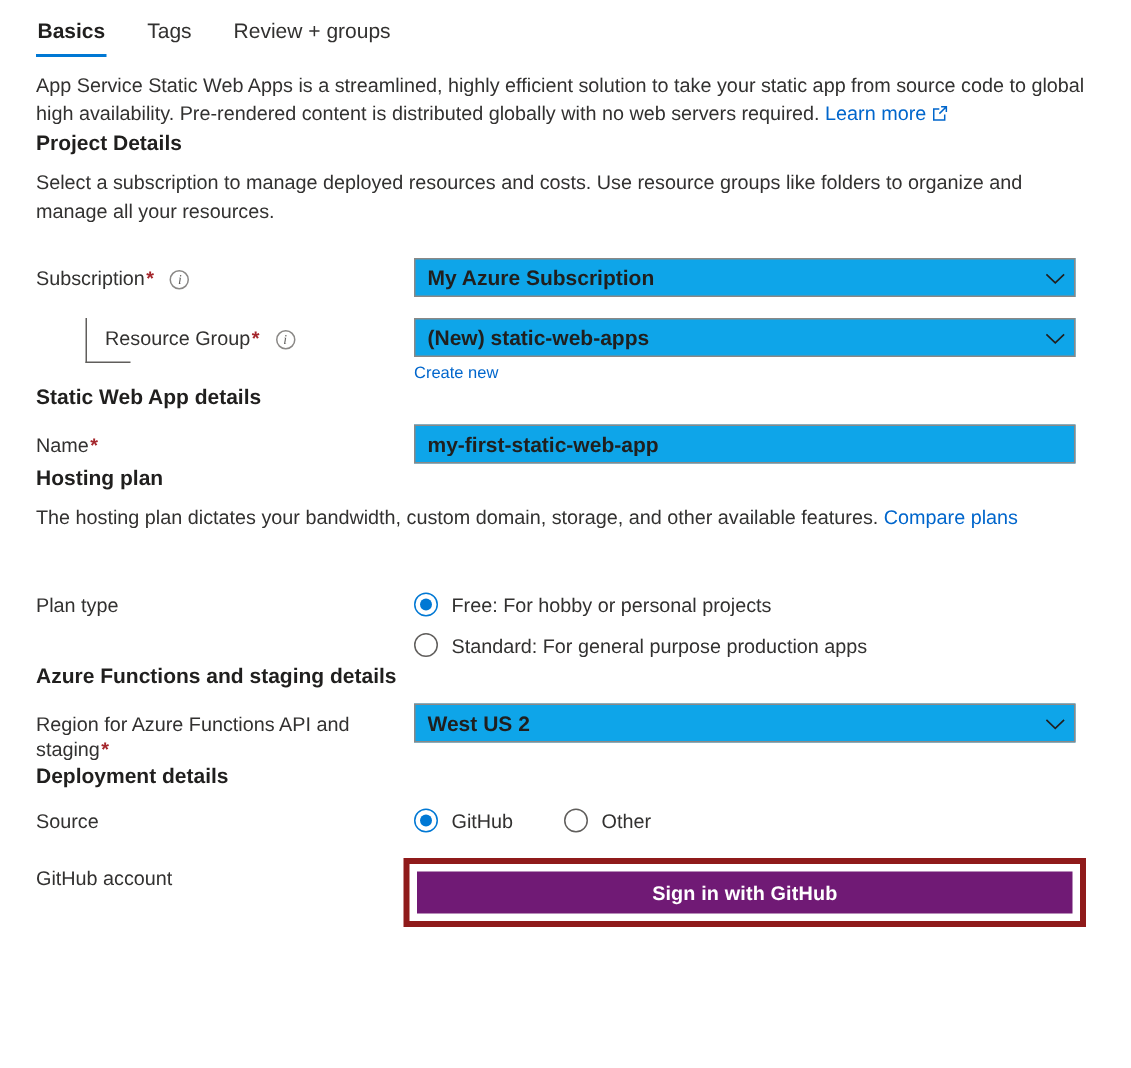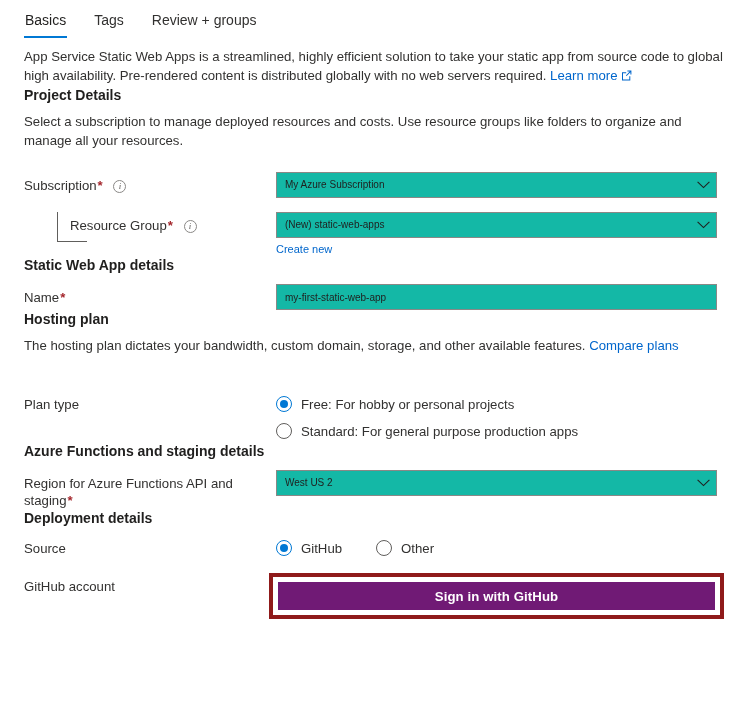--- a/index.html
+++ b/index.html
@@ -29,21 +29,21 @@
   .tab {
     position: relative;
     padding: 0 1px 9px 1px;
     font-size: 14px;
     color: #323130;
     cursor: pointer;
     line-height: 18px;
     white-space: nowrap;
   }
   .tab.active {
-    font-weight: normal;
+    font-weight: bold;
     color: #201f1e;
   }
   .tab.active::after {
     content: "";
     position: absolute;
     left: 0;
     right: 0;
     bottom: 0;
     height: 2px;
     background: #0078d4;
@@ -126,29 +126,30 @@
   }
 
   .field {
     width: 441px;
     flex: 0 0 441px;
   }
   .control {
     width: 441px;
     height: 26px;
     border: 1px solid #8a8886;
-    background: #14b8a6;
+    background: #0ea5e9;
     display: flex;
     align-items: center;
     padding: 0 8px;
-    font-size: 10px;
+    font-size: 14px;
     color: #201f1e;
     font-family: "Liberation Sans", sans-serif;
     cursor: pointer;
     position: relative;
+    font-weight: bold;
   }
   .control .val {
     flex: 1 1 auto;
     overflow: hidden;
     white-space: nowrap;
     text-overflow: ellipsis;
     line-height: 24px;
   }
   .chev {
     flex: 0 0 auto;

